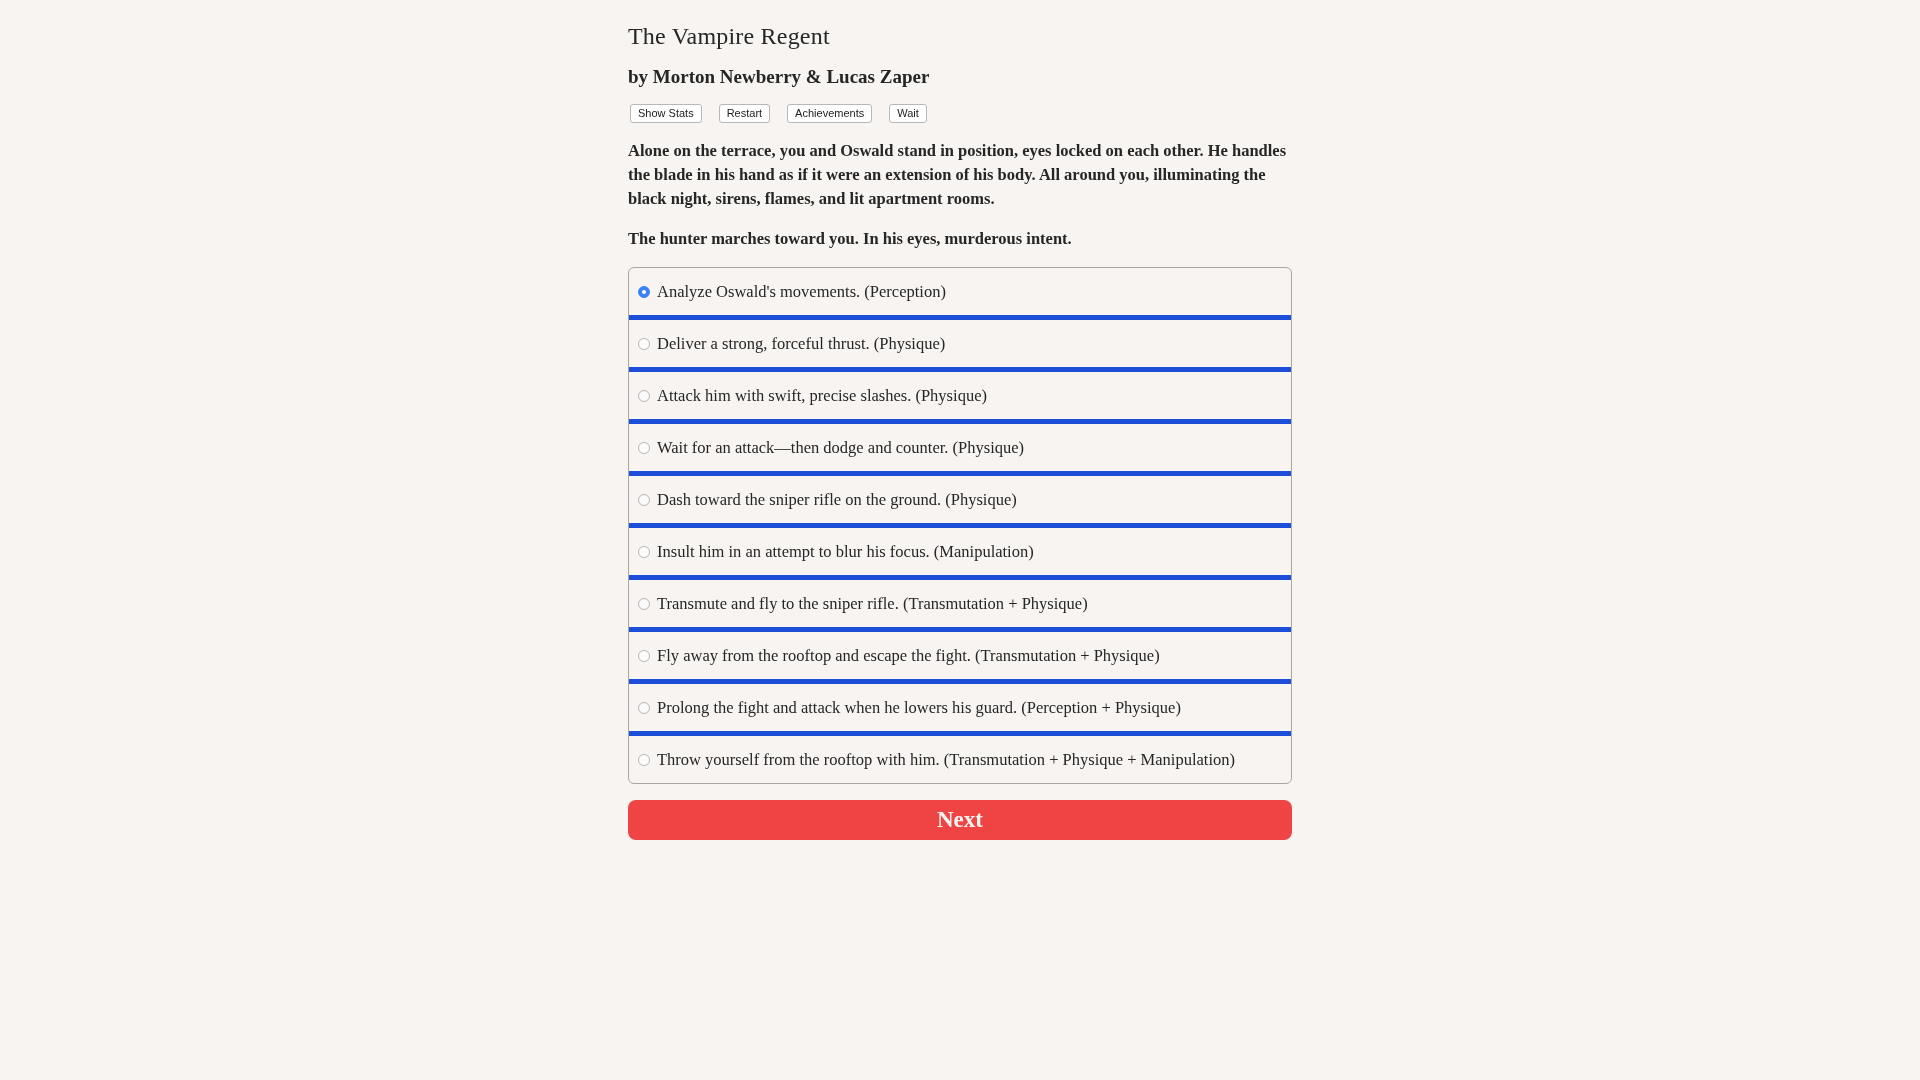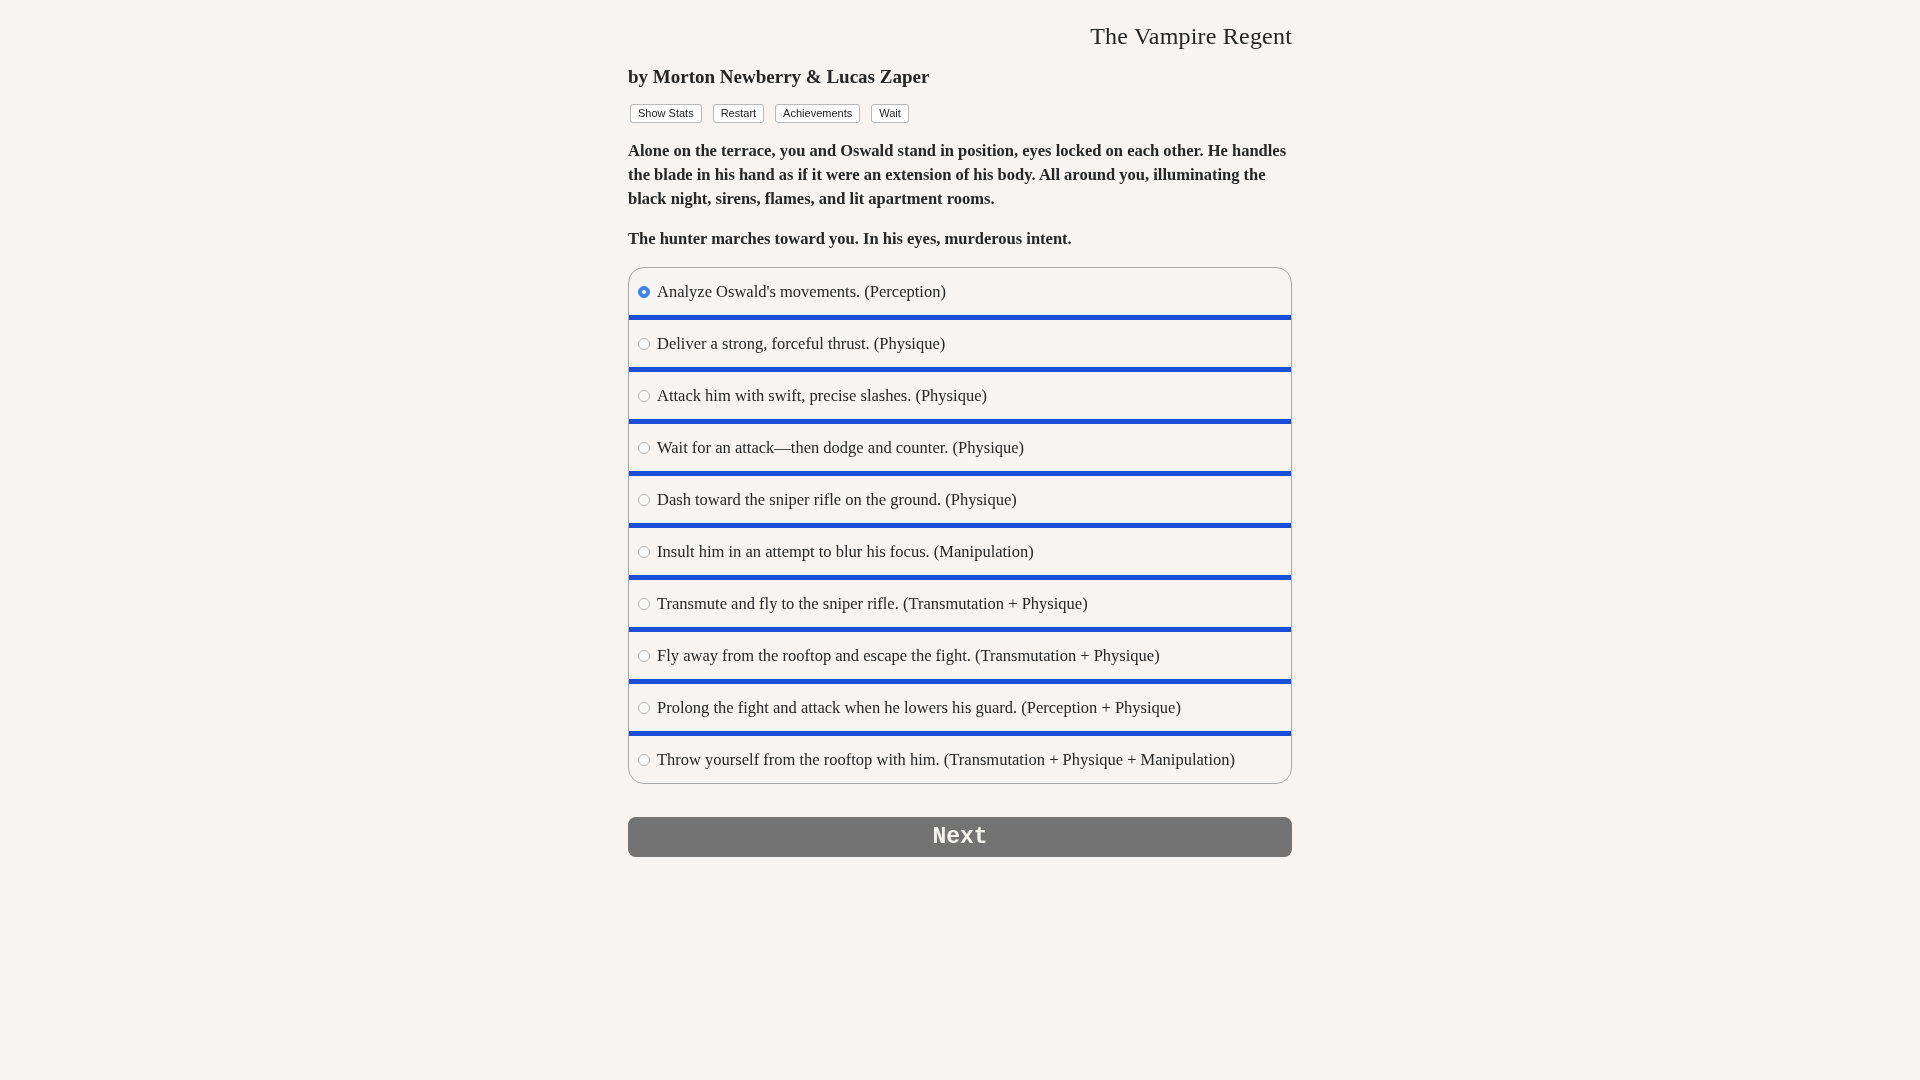--- a/index.html
+++ b/index.html
@@ -16,31 +16,30 @@
       left: 628px;
       top: 0;
       width: 664px;
     }
     .title {
       margin: 20px 0 12px 0;
       font-size: 24px;
       font-weight: normal;
       line-height: 32px;
       letter-spacing: 0.2px;
-      text-align: right;
     }
     .author {
       margin: 10px 0 0 0;
       font-size: 19px;
       line-height: 26px;
     }
     .toolbar {
       margin-top: 14px;
       display: flex;
-      gap: 11px;
+      gap: 17px;
       padding-left: 2px;
     }
     .tbtn {
       font-family: "Liberation Sans", "DejaVu Sans", sans-serif;
       font-size: 11px;
       color: #222;
       background: #ffffff;
       border: 1px solid #b8b8b8;
       border-radius: 3px;
       padding: 2px 7px;
@@ -49,21 +48,21 @@
     }
     .passage {
       margin-top: 16px;
       font-size: 16.5px;
       line-height: 24px;
     }
     .passage p { margin: 0 0 16px 0; font-weight: bold; }
     .choices {
       margin-top: 4px;
       border: 1px solid #a8a8a8;
-      border-radius: 16px;
+      border-radius: 6px;
       overflow: hidden;
     }
     .choice {
       display: flex;
       align-items: center;
       height: 47px;
       border-top: 5px solid #1d4ed8;
       padding-left: 9px;
       font-size: 16.5px;
       cursor: pointer;
@@ -86,28 +85,28 @@
     }
     .radio.checked::after {
       content: "";
       position: absolute;
       left: 3px; top: 3px;
       width: 4px; height: 4px;
       border-radius: 50%;
       background: #ffffff;
     }
     .next {
-      margin-top: 33px;
+      margin-top: 16px;
       width: 100%;
       height: 40px;
-      background: #737373;
+      background: #ef4444;
       color: #f5f3f0;
       border: none;
       border-radius: 8px;
-      font-family: Liberation Mono, monospace;
+      font-family: Liberation Serif, serif;
       font-weight: bold;
       font-size: 23px;
       cursor: pointer;
       display: flex;
       align-items: center;
       justify-content: center;
     }
   </style>
 </head>
 <body>

